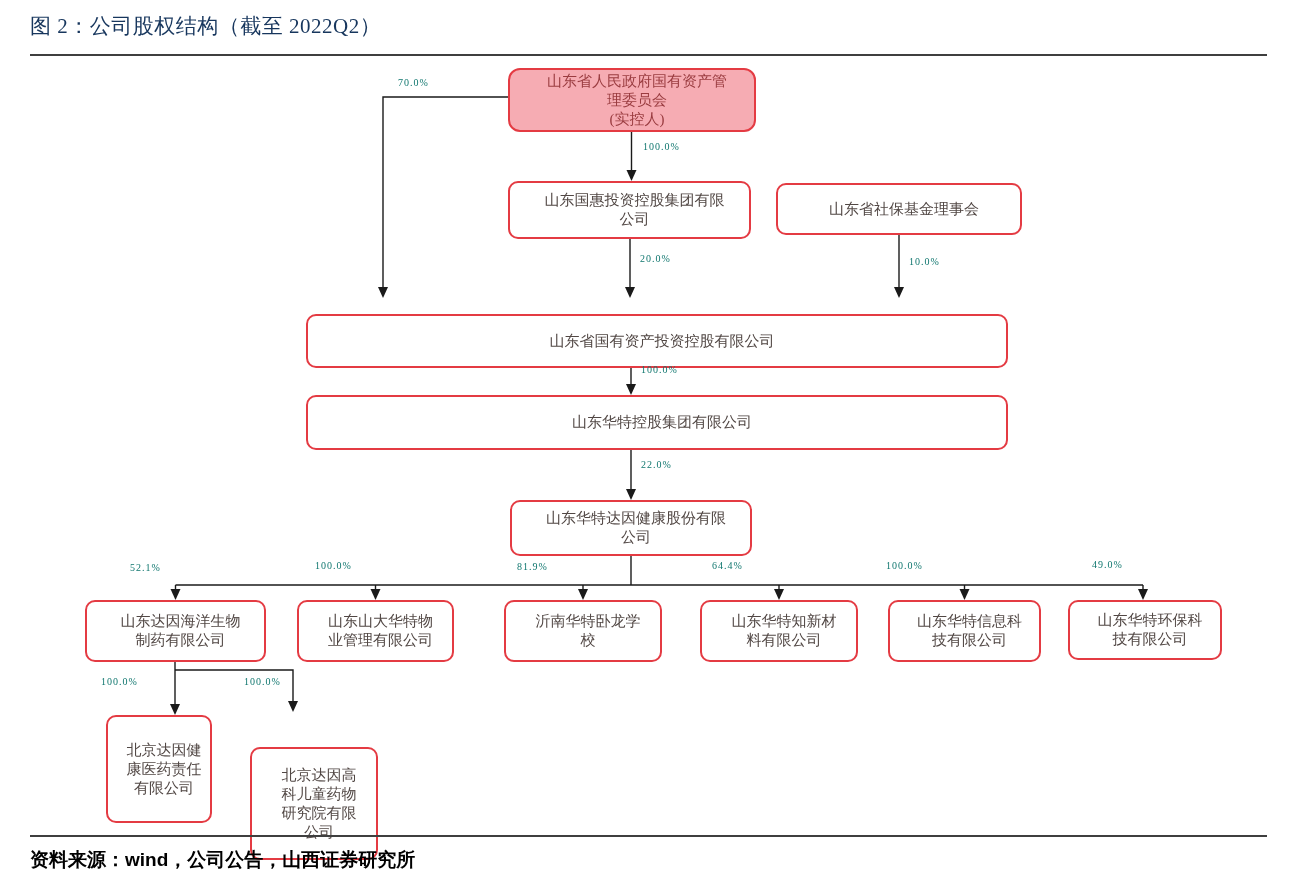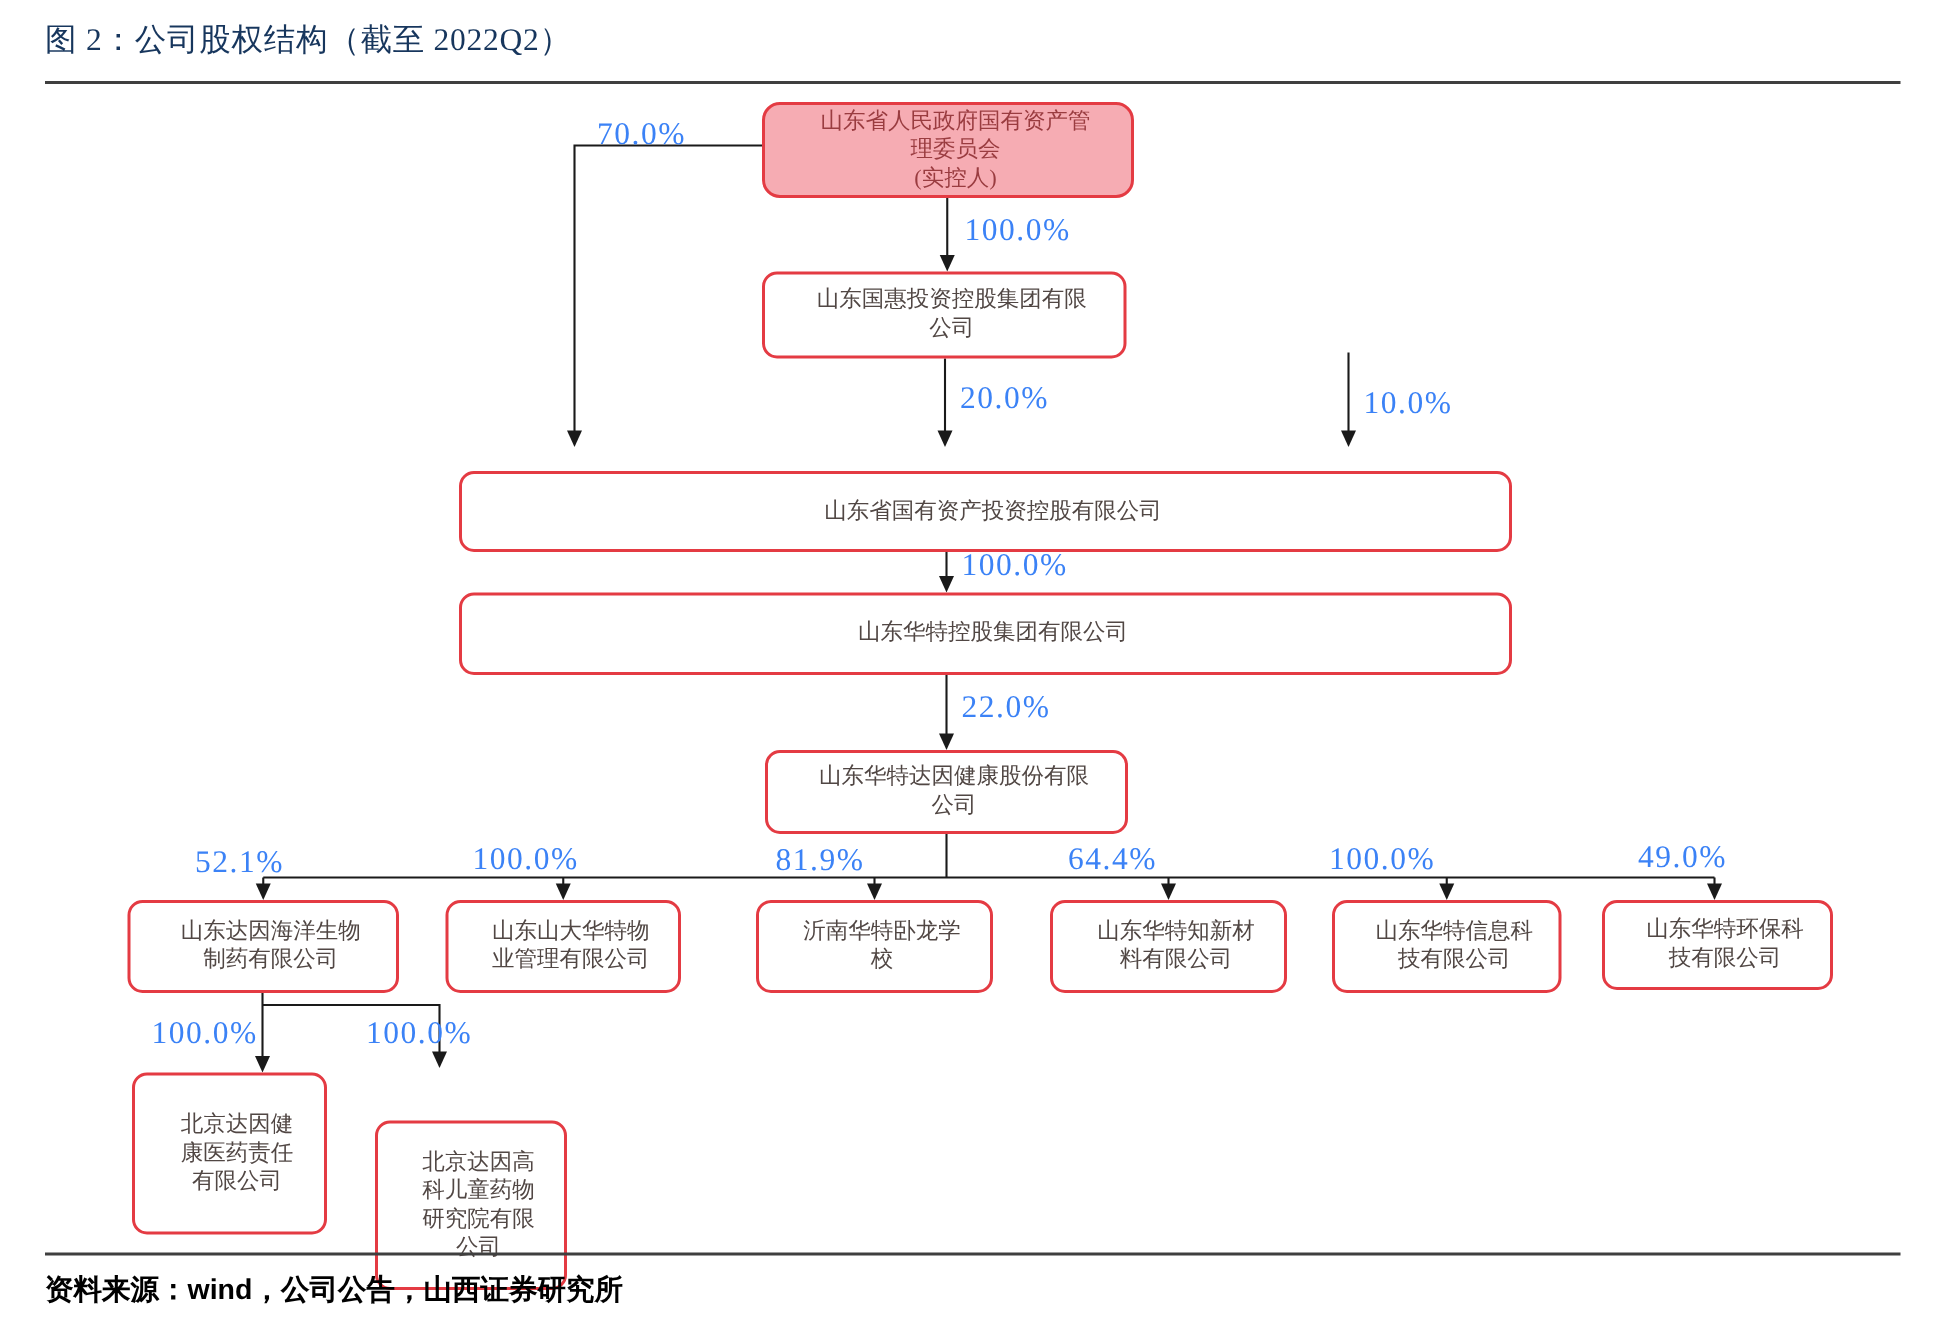--- a/index.html
+++ b/index.html
@@ -33,21 +33,21 @@
     text-align:center; font-size:15px; line-height:19px;
     white-space:pre-line;
     padding-left:10px;
   }
   .node.highlight {
     background:var(--highlight_fill,#f6acb3);
     color:var(--highlight_text,#9a3c40);
     border-radius:12px;
   }
   .pct {
-    position:absolute; font-size:21px; color:#3b82f6;
+    position:absolute; font-size:10px; color:#0f766e;
     letter-spacing:1px; white-space:nowrap;
   }
 </style>
 </head>
 <body>
 
 <div class="fig-title">图 2：公司股权结构（截至 2022Q2）</div>
 <div class="rule rule-top"></div>
 
 <div class="diagram">
@@ -89,20 +89,21 @@
     </g>
   </svg>
 
   <div class="node highlight" style="left:508px; top:68px; width:248px; height:64px;">山东省人民政府国有资产管
 理委员会
 (实控人)</div>
 
   <div class="node" style="left:508px; top:181px; width:243px; height:58px;">山东国惠投资控股集团有限
 公司</div>
 
+  <div class="node" style="left:776px; top:183px; width:246px; height:52px;">山东省社保基金理事会</div>
 
   <div class="node" style="left:306px; top:298px; width:702px; height:54px;margin-top:16px;">山东省国有资产投资控股有限公司</div>
 
   <div class="node" style="left:306px; top:395px; width:702px; height:55px;text-align:right;">山东华特控股集团有限公司</div>
 
   <div class="node" style="left:510px; top:500px; width:242px; height:56px;">山东华特达因健康股份有限
 公司</div>
 
   <div class="node" style="left:85px; top:600px; width:181px; height:62px;">山东达因海洋生物
 制药有限公司</div>
@@ -115,21 +116,21 @@
 
   <div class="node" style="left:700px; top:600px; width:158px; height:62px;">山东华特知新材
 料有限公司</div>
 
   <div class="node" style="left:888px; top:600px; width:153px; height:62px;">山东华特信息科
 技有限公司</div>
 
   <div class="node" style="left:1068px; top:600px; width:154px; height:60px;">山东华特环保科
 技有限公司</div>
 
-  <div class="node" style="left:88px; top:715px; width:130px; height:108px;">北京达因健
+  <div class="node" style="left:106px; top:715px; width:106px; height:108px;">北京达因健
 康医药责任
 有限公司</div>
 
   <div class="node" style="left:250px; top:712px; width:128px; height:113px;margin-top:35px;">北京达因高
 科儿童药物
 研究院有限
 公司</div>
 
   <span class="pct" style="left:398px; top:77px;">70.0%</span>
   <span class="pct" style="left:643px; top:141px;">100.0%</span>

